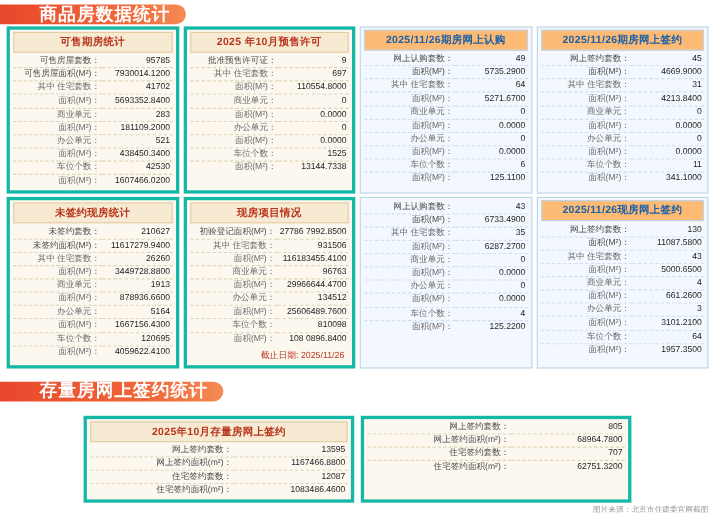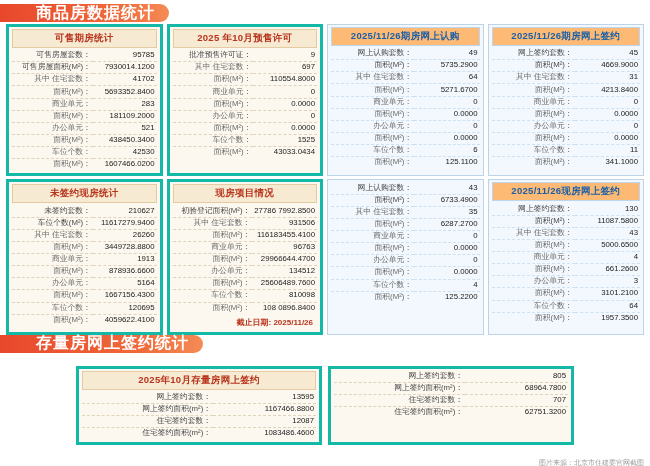--- a/index.html
+++ b/index.html
@@ -119,21 +119,21 @@
     text-align: left;
     padding-left: 10px !important;
     color: #4a4a4a;
   }
 
   .cutoff {
     text-align: right;
     font-size: 8px;
     color: #b8341c;
     padding: 3px 4px 1px 0;
-    font-weight: bold;
+    font-weight: normal;
   }
 
   .footer {
     position: absolute;
     right: 6px;
     bottom: 2px;
     font-size: 7px;
     color: #9a9a9a;
   }
 
@@ -232,21 +232,21 @@
         <tr class="dash sub">
               <td class="lbl">面积(M²)：</td>
               <td class="val">0.0000</td>
             </tr>
         <tr class="dash sub">
               <td class="lbl">车位个数：</td>
               <td class="val">1525</td>
             </tr>
         <tr class="sub">
               <td class="lbl">面积(M²)：</td>
-              <td class="val">43033.0434</td>
+              <td class="val">13144.7338</td>
             </tr>
       </tbody>
         </table>
     </div>
 
     <div class="panel blue">
       <div class="panel-title">2025/11/26期房网上认购</div>
       <table class="rows">
         <tbody>
             <tr class="dash">
@@ -349,21 +349,21 @@
 
     <div class="panel">
       <div class="panel-title">未签约现房统计</div>
       <table class="rows">
         <tbody>
             <tr class="dash">
               <td class="lbl">未签约套数：</td>
               <td class="val">210627</td>
             </tr>
         <tr class="dash">
-              <td class="lbl">车位个数(M²)：</td>
+              <td class="lbl">未签约面积(M²)：</td>
               <td class="val">11617279.9400</td>
             </tr>
         <tr class="dash sub">
               <td class="lbl qizhong">其中   住宅套数：</td>
               <td class="val">26260</td>
             </tr>
         <tr class="dash sub">
               <td class="lbl">面积(M²)：</td>
               <td class="val">3449728.8800</td>
             </tr>
@@ -530,21 +530,21 @@
         <tr class="sub">
               <td class="lbl">面积(M²)：</td>
               <td class="val">1957.3500</td>
             </tr>
       </tbody>
         </table>
     </div>
 
   </div>
 
-  <div class="section-banner" style="margin-top:0;">
+  <div class="section-banner" style="margin-top:12px;">
     <div class="banner-rule"></div>
     <div class="banner-bar">
       <span class="banner-text">存量房网上签约统计</span>
     </div>
   </div>
 
   <div class="grid-2">
 
     <div class="panel">
       <div class="panel-title">2025年10月存量房网上签约</div>

